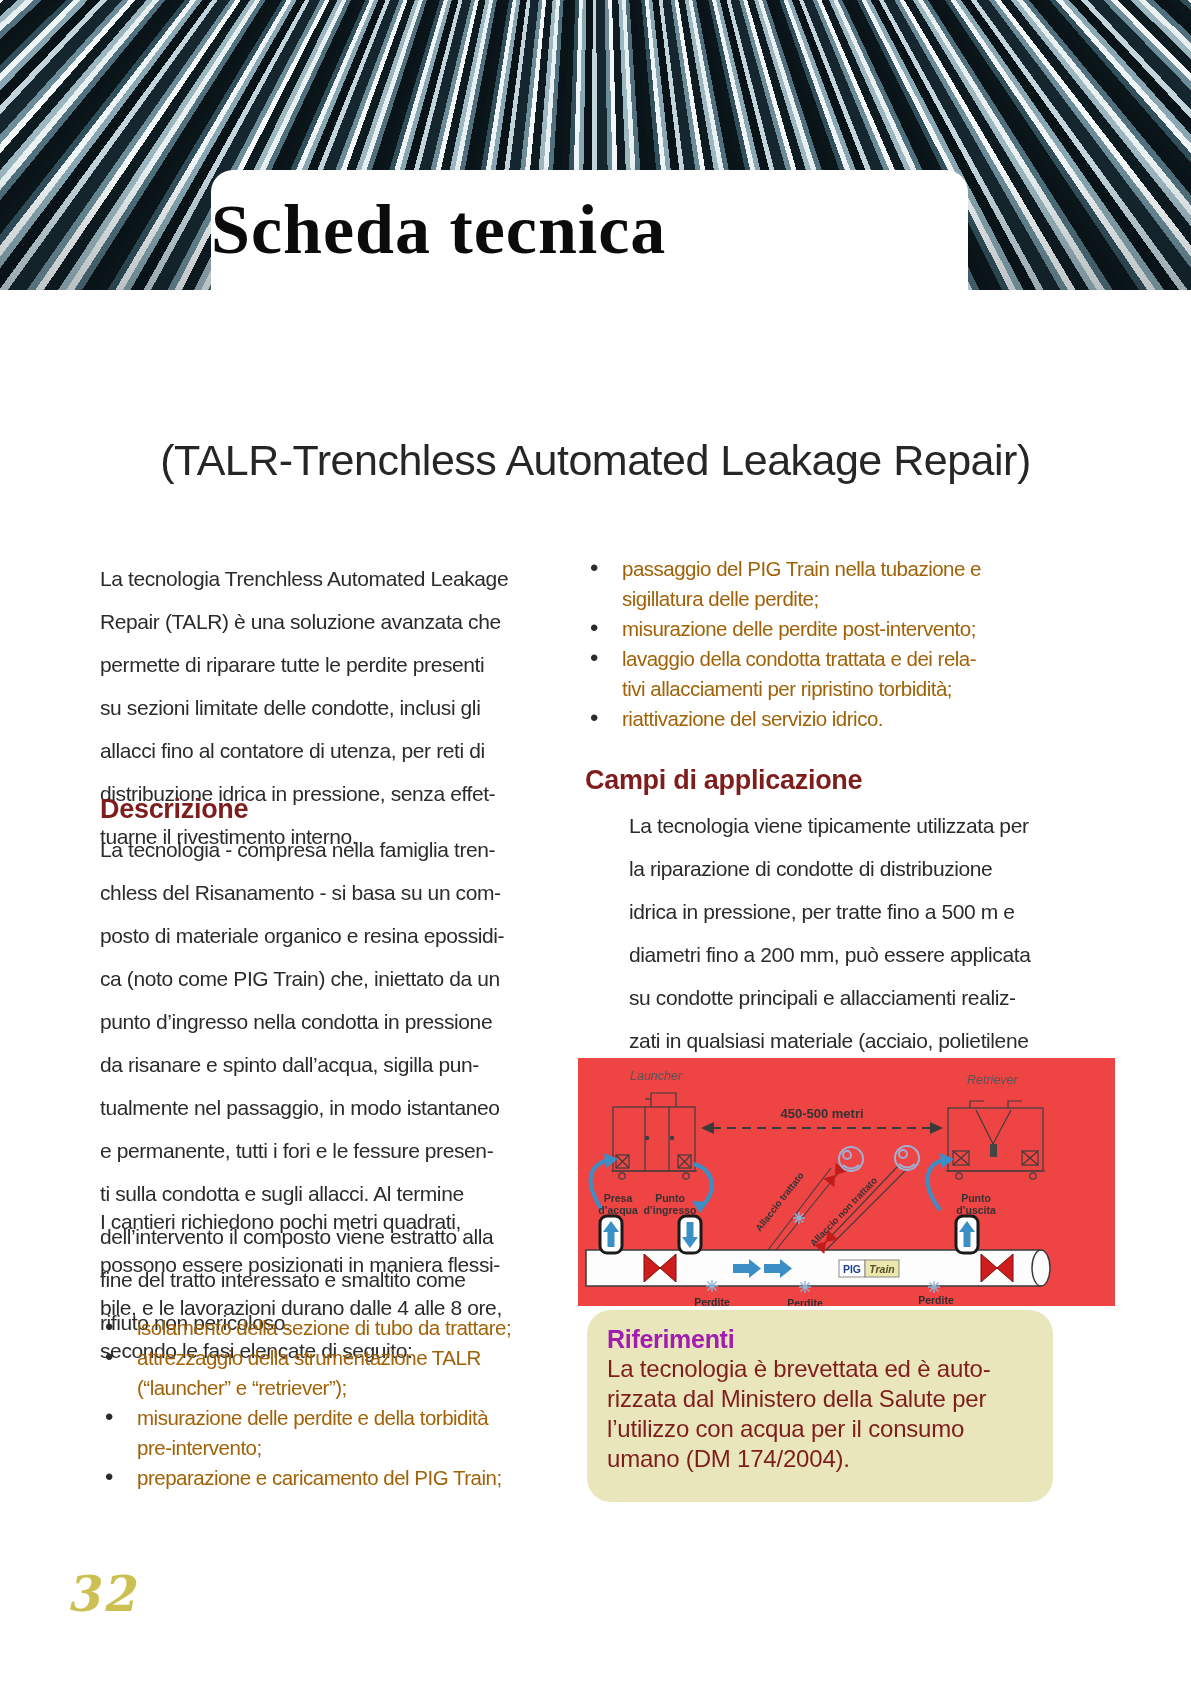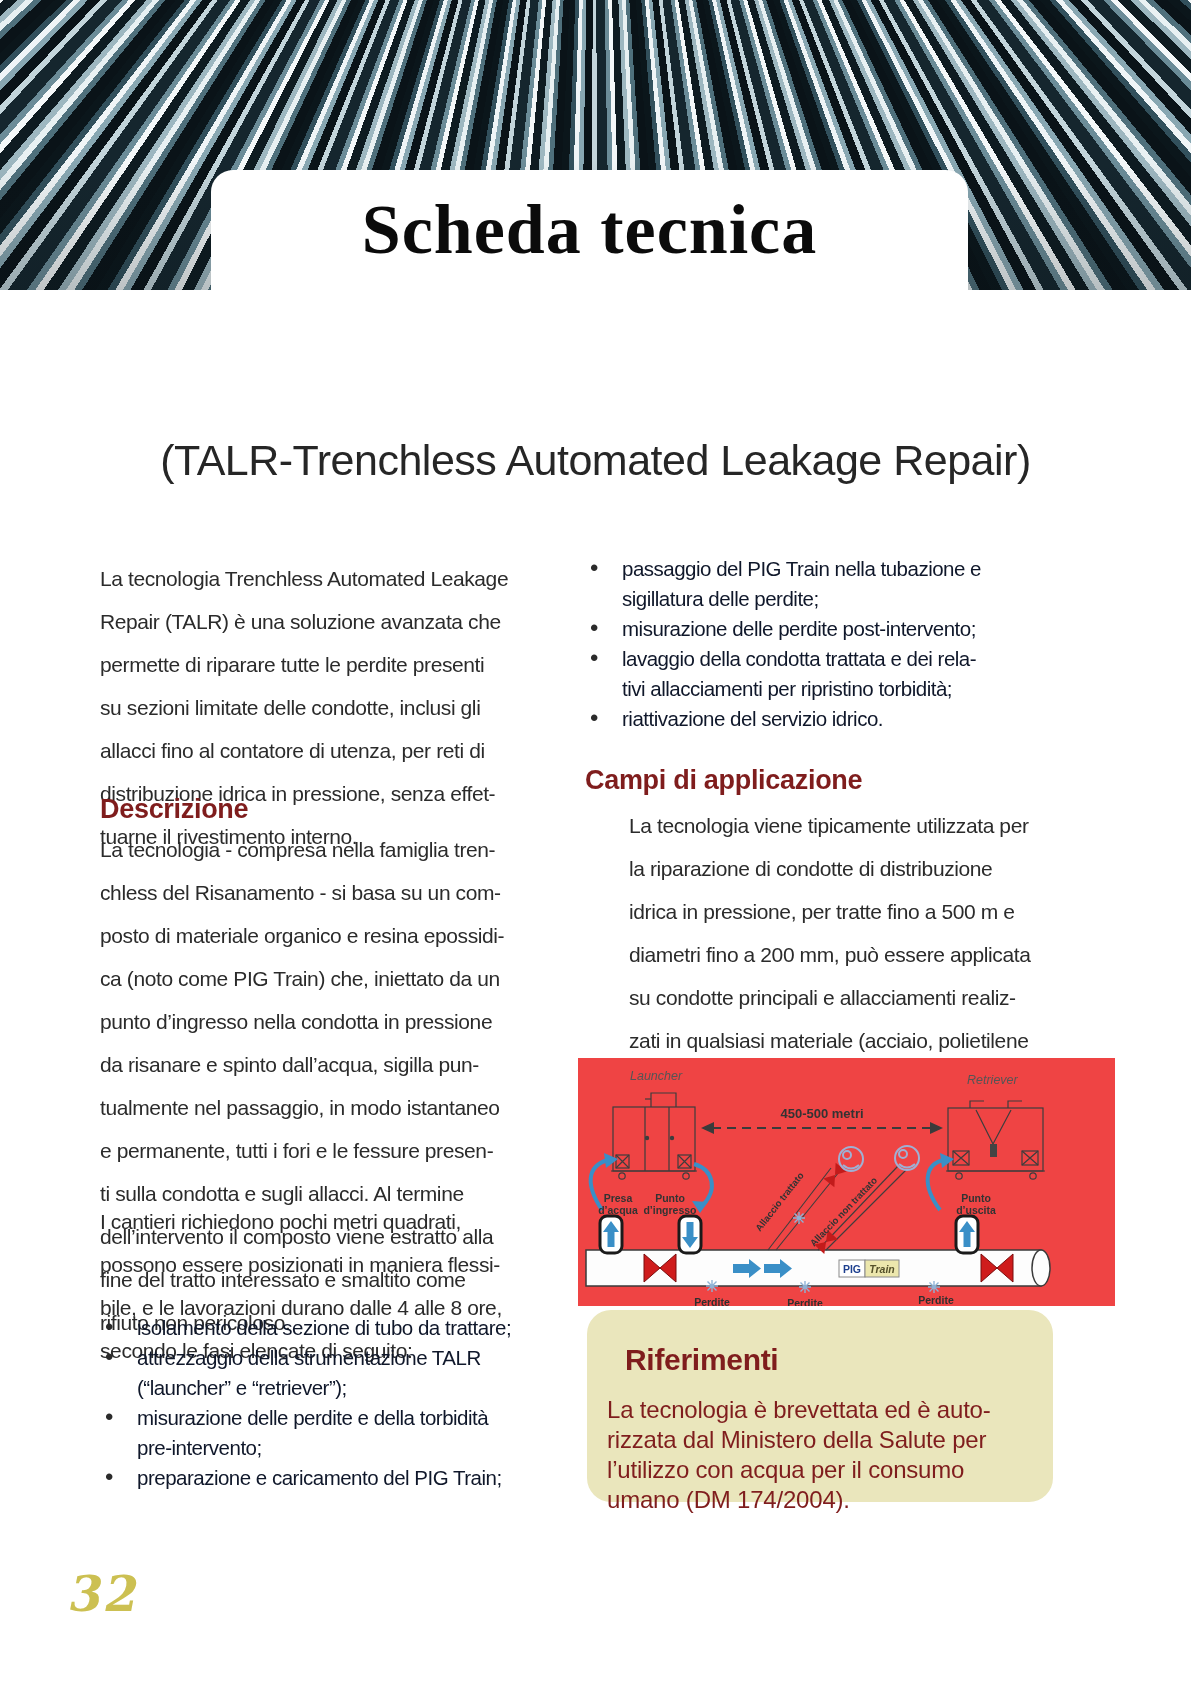--- a/index.html
+++ b/index.html
@@ -16,21 +16,21 @@
       repeating-conic-gradient(from 118deg at 50% -180%,
         #0a1318 0deg 0.7deg, #4f707c 0.7deg 1.1deg, #e9f1f3 1.1deg 1.5deg,
         #9db7c0 1.5deg 1.9deg, #0e1b21 1.9deg 2.6deg, #f4f8f9 2.6deg 3.0deg,
         #6b8c98 3.0deg 3.4deg, #15262e 3.4deg 4.3deg, #c3d5db 4.3deg 4.7deg,
         #0a1318 4.7deg 5.4deg, #88a7b2 5.4deg 5.8deg, #f0f5f7 5.8deg 6.2deg,
         #32505c 6.2deg 6.6deg, #0b161b 6.6deg 7.2deg);
   }
   .hero-box{
     position:absolute;left:211px;top:170px;width:757px;height:120px;
     background:#ffffff;border-radius:22px 22px 0 0;
-    display:flex;align-items:center;justify-content:center;
+    display:flex;align-items:center;
   }
   .hero-box h1{
     margin:0;font-family:"Liberation Serif", serif;font-weight:700;
     font-size:70px;color:#0b0b0b;letter-spacing:1px;white-space:pre;
   }
   
   .doc-title{
     position:absolute;left:0;top:293px;width:1191px;text-align:center;
     font-size:66px;line-height:68px;color:#161616;white-space:pre-line;
     letter-spacing:-0.5px;
@@ -43,36 +43,36 @@
   .blk{position:absolute;white-space:pre;font-size:21px;line-height:43px;
        letter-spacing:-0.4px;color:#2b2b2b;margin:0;}
   .lcol{left:100px;width:460px;}
   .rcol{left:585px;width:468px;margin-left:44px;}
   h2.sec{
     position:absolute;margin:0;font-size:27px;font-weight:700;color:#7f1d1d;
     letter-spacing:-0.3px;white-space:pre;
   }
   ul.fasi{
     position:absolute;margin:0;padding:0;list-style:none;
-    font-size:20.5px;line-height:30px;letter-spacing:-0.5px;color:#0f172a;
+    font-size:20.5px;line-height:30px;letter-spacing:-0.5px;color:#a16207;
   }
   ul.fasi li{position:relative;padding-left:37px;white-space:pre;}
   ul.fasi li::before{
     content:"\2022";position:absolute;left:5px;top:-1px;font-size:24px;color:#2b2b2b;
   }
   
   .figure{position:absolute;left:578px;top:1058px;width:537px;height:248px;background:#ef4444;}
   .figure svg{display:block;}
   
   .rif-box{
     position:absolute;left:587px;top:1310px;width:466px;height:192px;
     background:#eae6bc;border-radius:24px;box-sizing:border-box;
     padding:15px 20px 0 20px;
   }
-  .rif-box h2{margin:18px;font-size:30px;font-weight:700;color:#7f1d1d;
+  .rif-box h2{margin:0;font-size:25px;font-weight:700;color:#a21caf;
     letter-spacing:-0.3px;white-space:pre;}
   .rif-box .rif-body{margin:0 0 0 0;font-size:24px;line-height:30px;
     letter-spacing:-0.2px;color:#7f1d1d;white-space:pre;}
   
   .page-number{
     position:absolute;left:70px;top:1566px;
     font-family:"DejaVu Serif", serif;font-style:italic;font-weight:700;
     font-size:48px;color:#ccc052;letter-spacing:2px;
   }
 </style>

